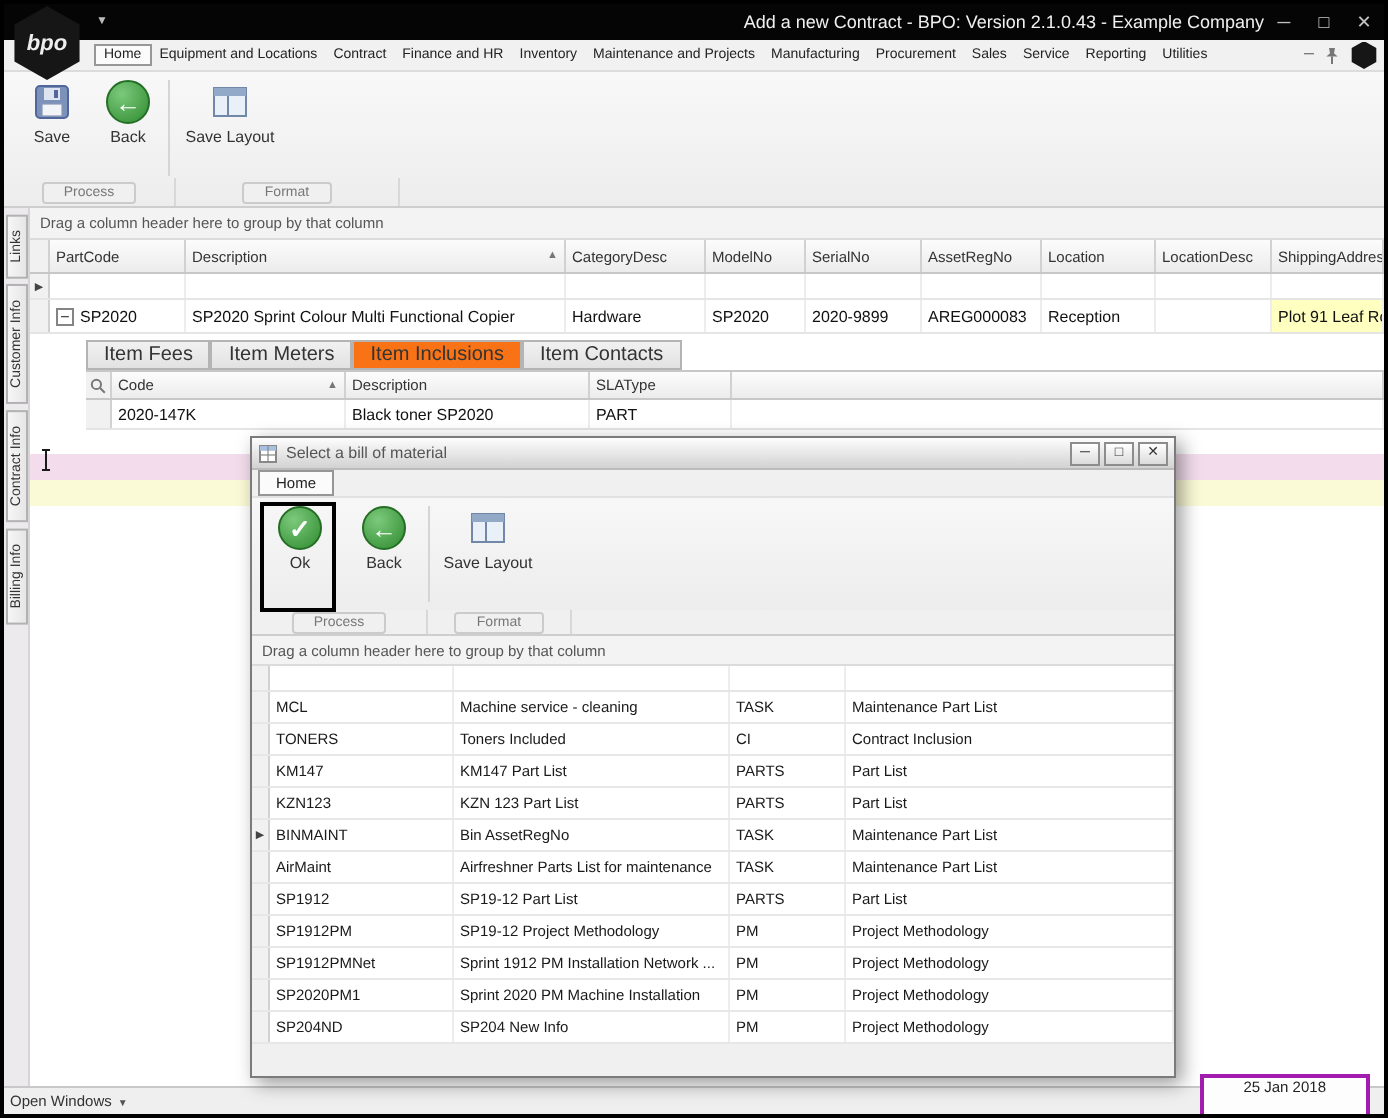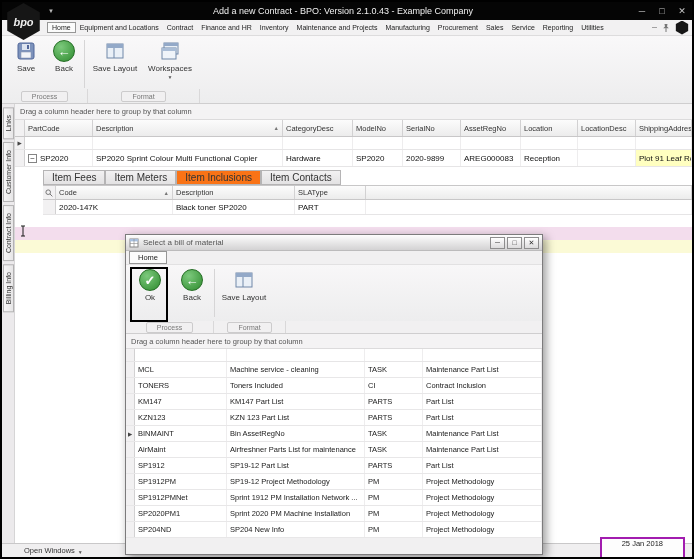--- a/index.html
+++ b/index.html
@@ -3,21 +3,21 @@
 <meta charset="utf-8">
 <style>
   *{box-sizing:border-box;margin:0;padding:0}
   html,body{background:#888;}
   .window{position:relative;width:694px;height:559px;border:2px solid #000;background:#f1f0f1;
           font-family:"Liberation Sans",sans-serif;overflow:hidden;}
 
   
   .titlebar{position:absolute;left:0;top:0;right:0;height:18px;background:#050505;display:flex;align-items:center;z-index:20}
   .qat{margin-left:46px;font-size:6px;color:#bbb}
-  .title{flex:1;text-align:center;color:#f0f0f0;font-size:9px;white-space:nowrap;overflow:hidden}
+  .title{flex:1;text-align:right;color:#f0f0f0;font-size:9px;white-space:nowrap;overflow:hidden}
   .winbtn{width:20px;text-align:center;font-size:9px;color:#c4c4c4;line-height:18px}
   .logo{position:absolute;left:3px;top:1px;width:37px;height:37px;z-index:40;background:#161616;
         clip-path:polygon(50% 0,94% 25%,94% 75%,50% 100%,6% 75%,6% 25%);
         display:flex;align-items:center;justify-content:center}
   .logo span{color:#eee;font-size:11px;font-weight:bold;font-style:italic}
   .hex-small{width:14px;height:14px;background:#161616;clip-path:polygon(50% 0,94% 25%,94% 75%,50% 100%,6% 75%,6% 25%)}
 
   
   .menubar{position:absolute;left:0;top:18px;right:0;height:16px;background:#f2f1f2;border-bottom:1px solid #dddcdd;
            display:flex;align-items:center;padding-left:45px;z-index:10}
@@ -75,30 +75,30 @@
           border-right:none;font-size:7.5px;color:#333}
   .dw-ind{width:13px}.dw-c0{width:117px}.dw-c1{width:122px}.dw-c2{width:71px}.dw-fill{flex:1}
   .ddrow{display:flex;height:15px;border-bottom:1px solid #e6e5e6;font-size:8px;color:#111;background:#fff}
   .spacer{height:12px;background:#fff}
   .band-pink{height:13px;background:#f3dded}
   .band-cream{height:13px;background:#fbfad6}
 
   
   .statusbar{position:absolute;left:0;right:0;bottom:0;height:14px;background:#f0eff0;border-top:1px solid #c9c8c9;
              display:flex;align-items:center;font-size:7.5px;color:#333;z-index:8}
-  .openwin{padding-left:22px;display:flex;align-items:flex-end;gap:3px}
+  .openwin{padding-left:3px;display:flex;align-items:flex-end;gap:3px}
   .openwin .dd{font-size:5px;color:#555}
   .datebox{margin-left:auto;margin-right:7px;border:2px solid #a21caf;background:#fdfdfd;height:28px;line-height:10px;
            padding:0 20px;font-size:7.5px;color:#222}
 
   
   .ibeam{position:absolute;left:17px;top:221px;z-index:30}
 
   
-  .dialog{position:absolute;left:123px;top:232px;width:418px;height:321px;background:#f1f0f1;border:1px solid #7c7b7c;
+  .dialog{position:absolute;left:123px;top:216px;width:463px;height:321px;background:#f1f0f1;border:1px solid #7c7b7c;
           box-shadow:3px 3px 9px rgba(0,0,0,.4);z-index:50;overflow:hidden}
   .dlg-titlebar{height:16px;background:linear-gradient(#fdfdfd,#d3d2d3);border-bottom:1px solid #bcbbbc;
                 display:flex;align-items:center;padding:0 3px}
   .dlg-title{margin-left:4px;font-size:8px;color:#555;flex:1;white-space:nowrap;overflow:hidden}
   .dlg-btn{width:15px;height:12px;border:1px solid #8e8d8e;background:linear-gradient(#fff,#dcdbdc);font-size:7px;
            line-height:10px;text-align:center;color:#333;margin-left:2px}
   .dlg-menubar{height:14px;display:flex;align-items:center;background:#f1f0f1;border-bottom:1px solid #e2e1e2;padding-left:3px}
   .dlg-tab{padding:0 8px;font-size:7.5px;border:1px solid #969696;background:#fbfbfb;color:#222;line-height:11px}
   .dlg-ribbon{position:relative;height:56px;background:linear-gradient(#f8f7f8,#ededee)}
   .okbox{position:absolute;left:4px;top:2px;width:38px;height:55px;border:2px solid #000;z-index:5;pointer-events:none}
@@ -172,32 +172,20 @@
     <div class="rbtn" style="left:88px;width:50px">
       <span class="icn">
         <svg width="20" height="20" viewBox="0 0 20 20">
           <rect x="2" y="3" width="16" height="14" fill="#eaf0f7" stroke="#7188a8"></rect>
           <rect x="2" y="3" width="16" height="4" fill="#93a9c8"></rect>
           <line x1="9" y1="7" x2="9" y2="17" stroke="#7188a8"></line>
         </svg>
       </span>
       <span class="lbl">Save Layout</span>
     </div>
-    <div class="rbtn" style="left:142px;width:52px">
-      <span class="icn">
-        <svg width="20" height="20" viewBox="0 0 20 20">
-          <rect x="4" y="2" width="14" height="11" fill="#eaf0f7" stroke="#7188a8"></rect>
-          <rect x="4" y="2" width="14" height="3" fill="#93a9c8"></rect>
-          <rect x="2" y="7" width="14" height="11" fill="#f0f4f9" stroke="#7188a8"></rect>
-          <rect x="2" y="7" width="14" height="3" fill="#aabdd6"></rect>
-        </svg>
-      </span>
-      <span class="lbl">Workspaces</span>
-      <span class="dd">▼</span>
-    </div>
     <div class="rgroups">
       <div class="rgroup" style="width:86px">
         <span class="gcaption">Process</span>
       </div>
       <div class="rgroup" style="width:112px">
         <span class="gcaption">Format</span>
       </div>
     </div>
   </div>
 

